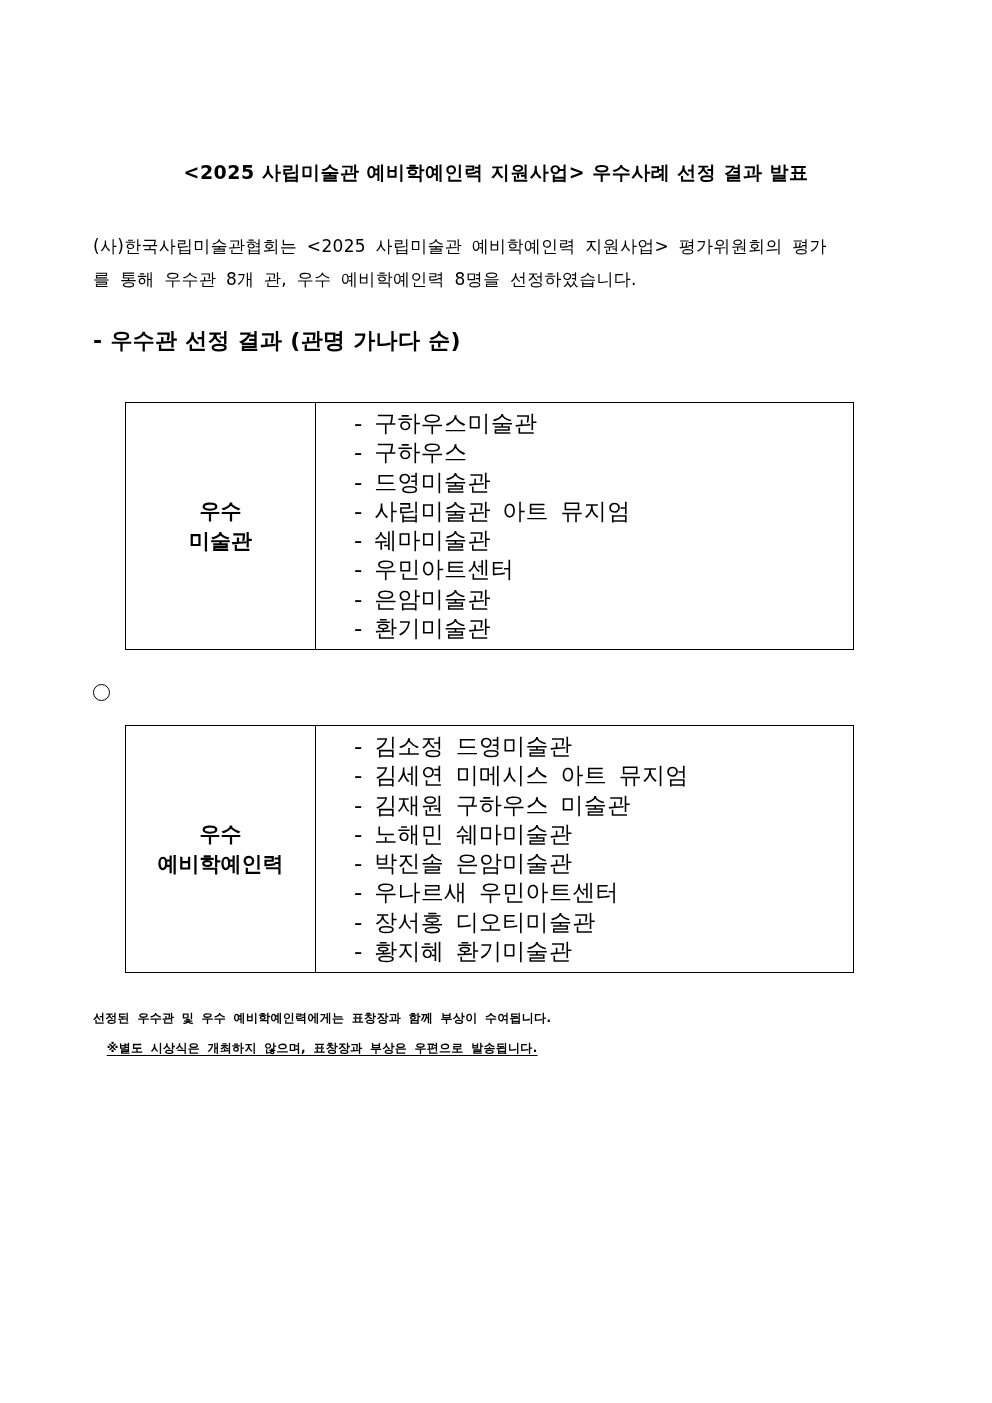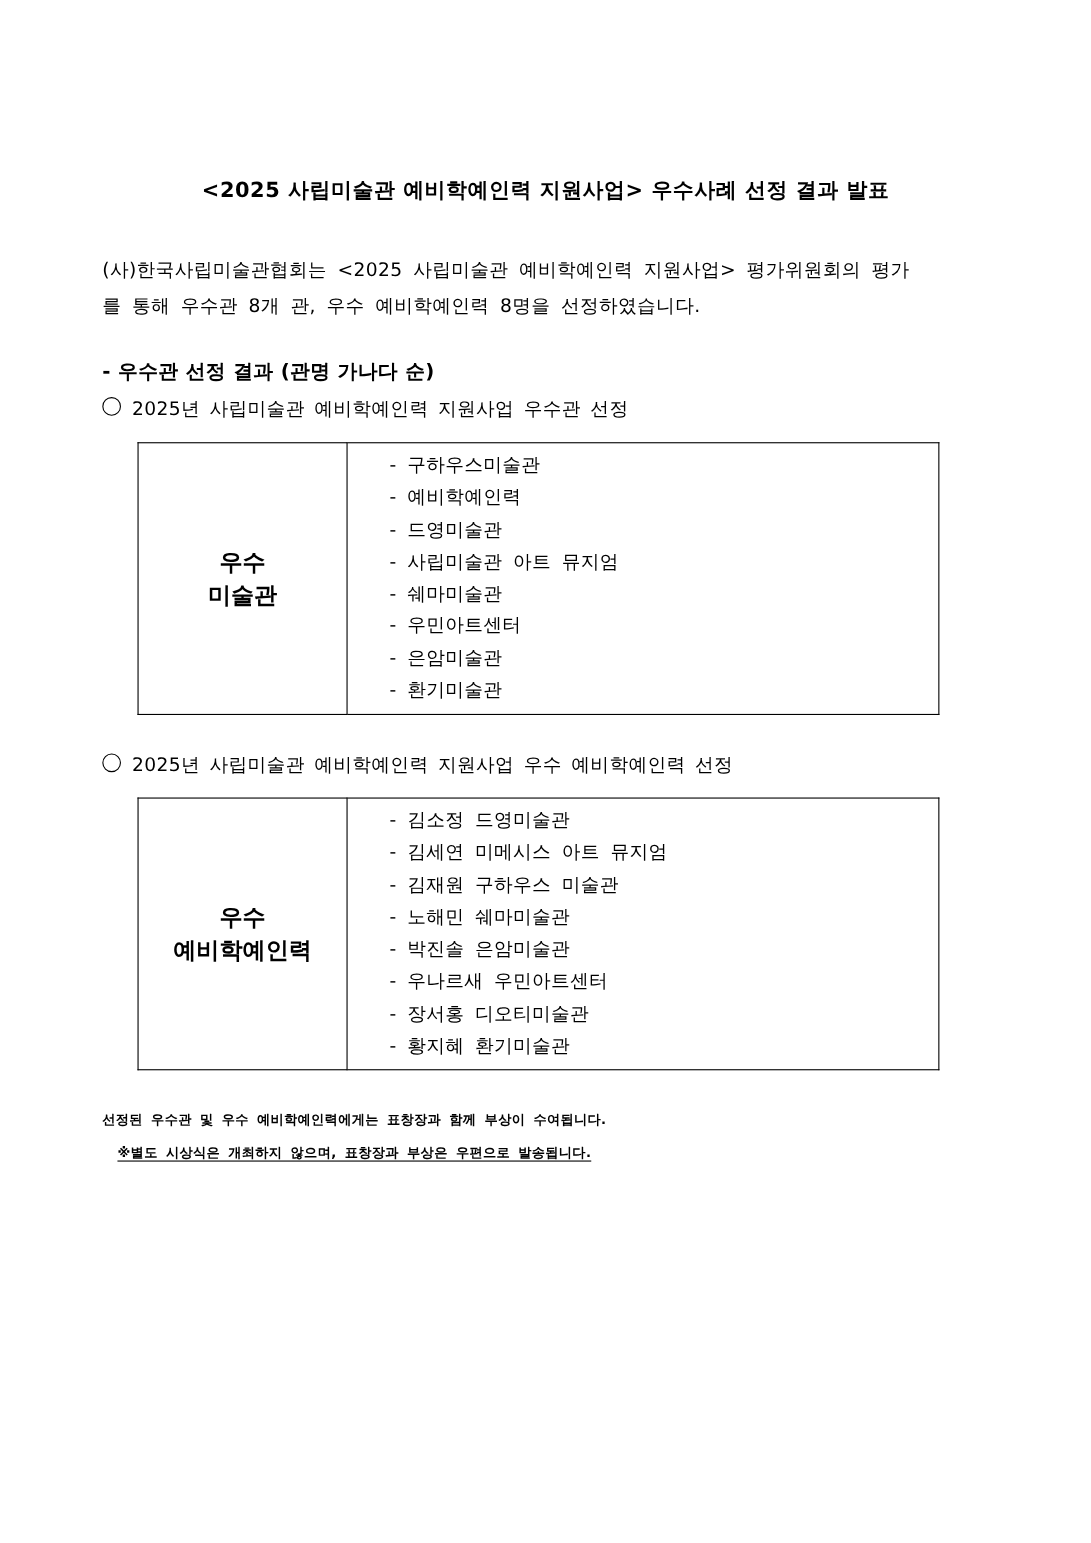--- a/index.html
+++ b/index.html
@@ -1,78 +1,75 @@
 <!DOCTYPE html>
 <html><head>
 <meta charset="utf-8">
 <style>
   html, body { margin: 0; padding: 0; background: #ffffff; }
   body { width: 992px; height: 1403px; position: relative; color: #000; font-family: "DejaVu Sans", "Liberation Sans", sans-serif; }
   .page { position: absolute; left: 0; top: 0; width: 992px; height: 1403px; text-decoration: underline; }
   .title { position: absolute; left: 0; width: 992px; top: 160px; text-align: center; font-size: 19px; font-weight: bold; letter-spacing: 0.5px; }
   .intro { position: absolute; left: 93px; top: 230px; width: 810px; font-size: 17px; line-height: 33px; letter-spacing: 0.3px; word-spacing: 4px; }
-  .section-heading { position: absolute; left: 93px; top: 326px; font-size: 18px; font-weight: bold; letter-spacing: 0.3px; }
+  .section-heading { position: absolute; left: 93px; top: 326px; font-size: 22px; font-weight: bold; letter-spacing: 0.3px; }
   .bullet-line { position: absolute; left: 93px; font-size: 17px; letter-spacing: 0.3px; word-spacing: 3px; }
   .bullet-line .circle { display: inline-block; width: 15px; height: 15px; border: 1.3px solid #000; border-radius: 50%; vertical-align: -1px; margin-right: 10px; }
   .b1 { top: 360px; }
   .b2 { top: 684px; }
   table.sel { position: absolute; left: 125px; width: 729px; border-collapse: collapse; }
   table.sel td { border: 1.3px solid #000; padding: 0; }
   .t1 { top: 402px; height: 248px; }
   .t2 { top: 725px; height: 244px; }
   td.label { width: 189px; text-align: center; vertical-align: middle; font-size: 21px; font-weight: bold; line-height: 30px; }
   td.list { vertical-align: middle; padding-left: 38px !important; }
   td.list ul { list-style: none; margin: 0; padding: 6px 0; }
-  td.list li { font-size: 17px; line-height: 29.3px; letter-spacing: 0.3px; word-spacing: 4px; }
+  td.list li { font-size: 23px; line-height: 29.3px; letter-spacing: 0.3px; word-spacing: 4px; }
   .closing { position: absolute; left: 93px; top: 1003px; font-size: 12px; font-weight: bold; letter-spacing: 0.3px; word-spacing: 3px; line-height: 30px; }
   .closing .note { text-decoration: underline; text-underline-offset: 3px; text-align: center; }
 </style>
 </head>
 <body>
 
 <div class="page">
 
   <div class="title">&lt;2025 사립미술관 예비학예인력 지원사업&gt; 우수사례 선정 결과 발표</div>
 
   <div class="intro">
     <div>(사)한국사립미술관협회는 &lt;2025 사립미술관 예비학예인력 지원사업&gt; 평가위원회의 평가</div>
     <div>를 통해 우수관 8개 관, 우수 예비학예인력 8명을 선정하였습니다.</div>
   </div>
 
   <div class="section-heading">- 우수관 선정 결과 (관명 가나다 순)</div>
 
-  <div class="bullet-line b1">
-    <span class="circle"></span><span>2025년 사립미술관 예비학예인력 지원사업 우수관 선정</span>
-  </div>
 
   <table class="sel t1">
     <tbody>
         <tr>
       <td class="label">
         <div>우수</div>
         <div>미술관</div>
       </td>
       <td class="list">
         <ul>
           <li>- 구하우스미술관</li>
-          <li>- 예비학예인력</li>
+          <li>- 구하우스</li>
           <li>- 드영미술관</li>
           <li>- 사립미술관 아트 뮤지엄</li>
           <li>- 쉐마미술관</li>
           <li>- 우민아트센터</li>
           <li>- 은암미술관</li>
           <li>- 환기미술관</li>
         </ul>
       </td>
     </tr>
   </tbody>
     </table>
 
   <div class="bullet-line b2">
-    <span class="circle"></span><span>2025년 사립미술관 예비학예인력 지원사업 우수 예비학예인력 선정</span>
+    <span class="circle"></span>
   </div>
 
   <table class="sel t2">
     <tbody>
         <tr>
       <td class="label">
         <div>우수</div>
         <div>예비학예인력</div>
       </td>
       <td class="list">

